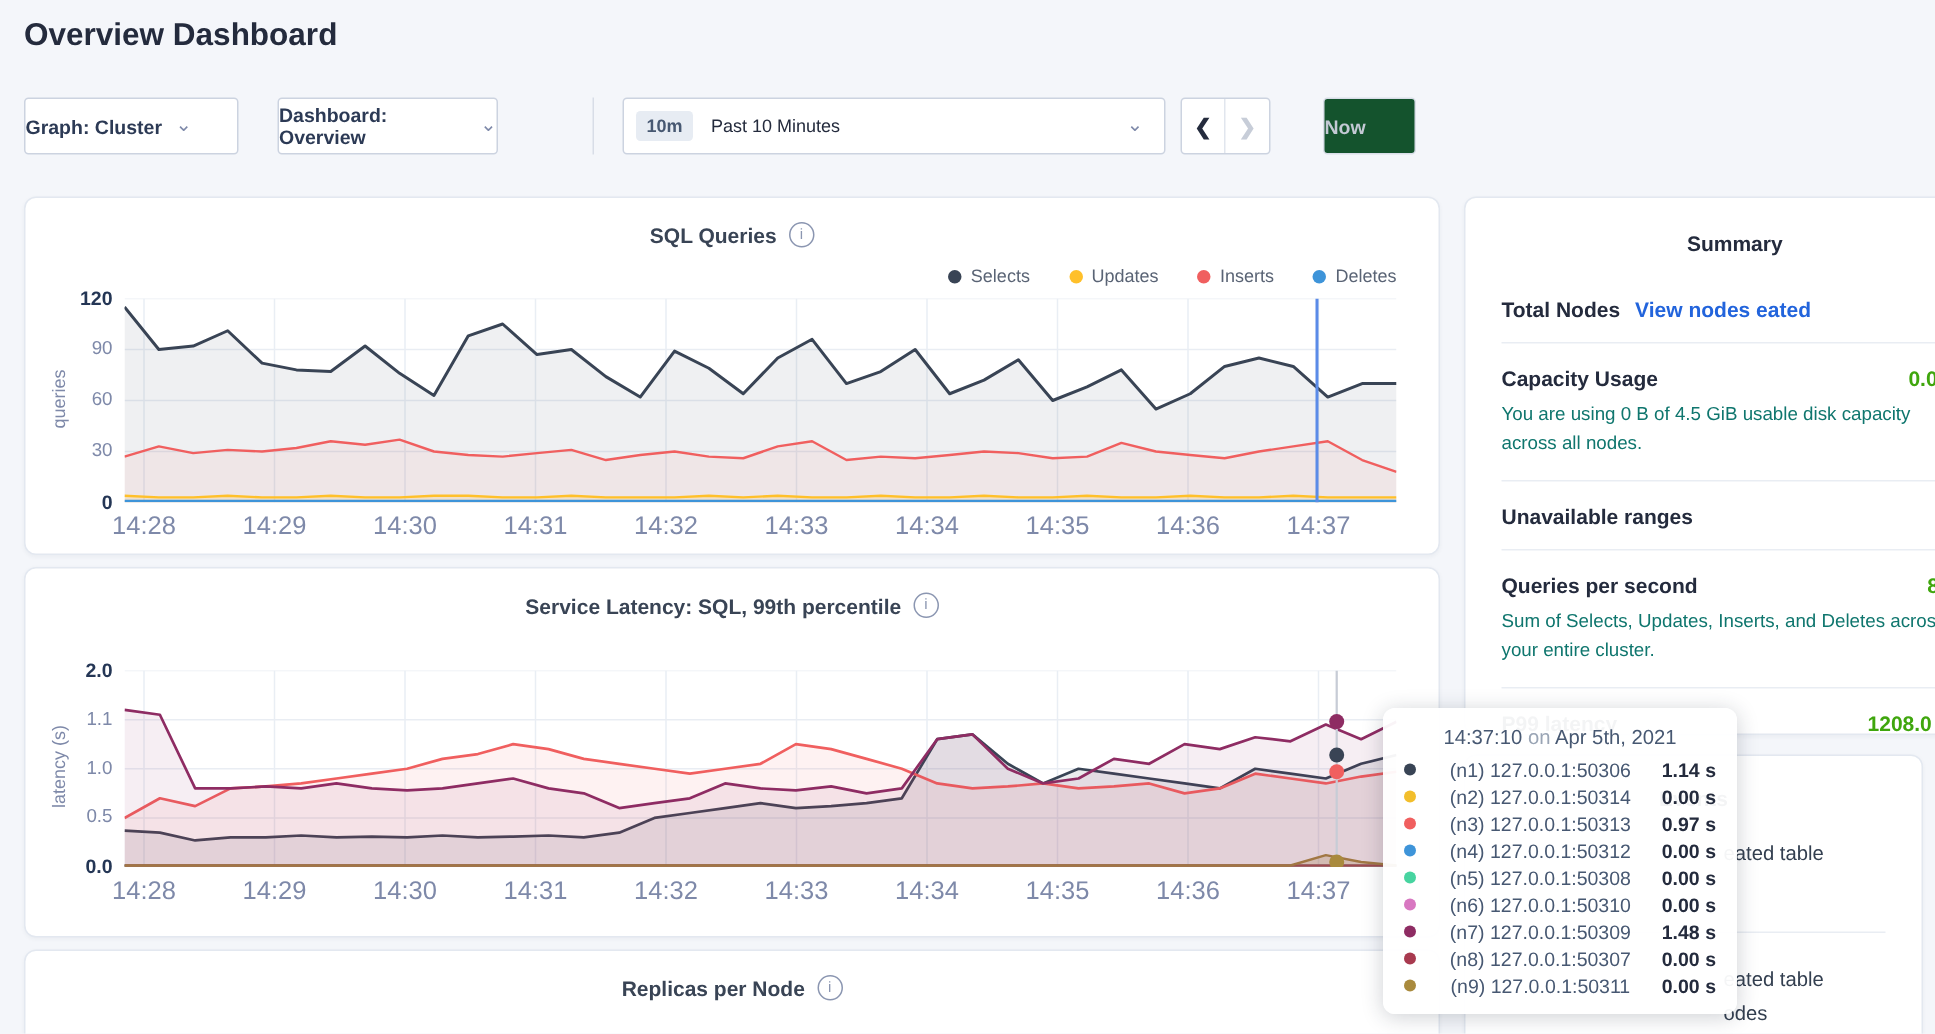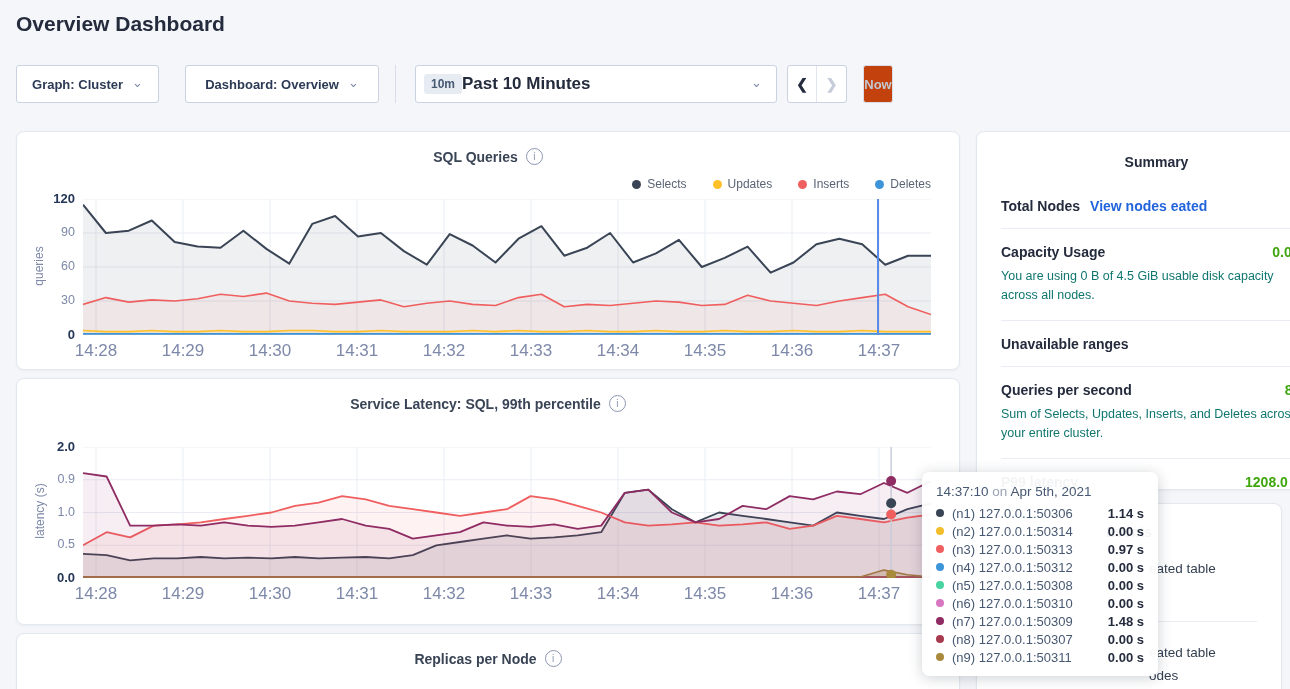--- a/index.html
+++ b/index.html
@@ -4,32 +4,32 @@
 <style>
   * { margin:0; padding:0; box-sizing:border-box; }
   html,body { width:1290px; height:689px; }
   body { font-family:"Liberation Sans", sans-serif; background:#f4f6fa; color:#242b3d; position:relative; overflow:hidden; }
   #app { position:absolute; inset:0; }
 
   .page-title { position:absolute; left:16px; top:12px; font-size:21px; font-weight:600; color:#242b3d; }
 
   
   .btn { position:absolute; top:65px; height:38px; background:#fff; border:1px solid #ccd3e0; border-radius:3px;
-         display:flex; align-items:center; justify-content:center; font-size:13px; font-weight:700; color:#2c3a55; cursor:pointer; }
+         display:flex; align-items:center; justify-content:flex-start; font-size:13px; font-weight:700; color:#2c3a55; cursor:pointer; }
   .chev { color:#7e89a9; font-size:13px; margin-left:9px; font-weight:400; transform:translateY(-2px); }
   .toolbar-divider { position:absolute; left:395px; top:65px; width:1px; height:38px; background:#d8dde7; }
   .time-picker { position:absolute; left:415px; top:65px; width:362px; height:38px; background:#fff; border:1px solid #ccd3e0;
          border-radius:3px; display:flex; align-items:center; padding:0 14px 0 8px; cursor:pointer; }
   .time-badge { background:#e7ecf3; color:#475872; font-size:12px; font-weight:700; padding:3px 7px; border-radius:3px; }
-  .time-label { font-size:17px; font-weight:700; color:#242b3d; margin-left:0; flex:1; }
+  .time-label { font-size:12px; font-weight:400; color:#242b3d; margin-left:12px; flex:1; }
   .arrow-group { position:absolute; left:787px; top:65px; height:38px; display:flex; border:1px solid #ccd3e0; border-radius:3px; background:#fff; overflow:hidden; }
   .arrow-btn { width:29px; display:flex; align-items:center; justify-content:center; font-size:14px; font-weight:700; cursor:pointer; }
   .arrow-btn.prev { color:#242b3d; border-right:1px solid #e1e6ee; }
   .arrow-btn.next { color:#c7cdd8; }
-  .now-btn { left:863px; width:30px; color:#c3c9d4; border-color:#d9dee8; background:#c2410c; cursor:default; }
+  .now-btn { left:882px; width:62px; color:#c3c9d4; border-color:#d9dee8; background:#14532d; cursor:default; }
 
   .card { position:absolute; background:#fff; border:1px solid #e3e8f0; border-radius:8px; box-shadow:0 1px 3px rgba(40,50,70,0.05); }
   #card-sql { left:16px; top:131px; width:944px; height:239px; }
   #card-latency { left:16px; top:378px; width:944px; height:247px; }
   #card-replicas { left:16px; top:633px; width:944px; height:120px; }
   #card-summary { left:976px; top:131px; width:361px; height:359px; }
   #card-events { left:976px; top:503px; width:306px; height:200px; }
 
   .chart-title-row { position:absolute; top:16px; left:0; right:0; display:flex; align-items:center; justify-content:center; gap:8px; }
   .chart-title { font-size:14px; font-weight:700; color:#394455; }
@@ -56,40 +56,40 @@
   .sum-value { margin-left:auto; font-size:14px; font-weight:700; }
   .sum-desc { margin-top:7px; font-size:12.5px; color:#0f766e; line-height:1.55; }
 
   
   .events-heading { text-align:center; font-size:14px; font-weight:700; color:#242b3d; padding-top:20px; }
   .event-frag { position:absolute; left:172px; font-size:13.5px; color:#333f50; white-space:nowrap; }
   .event-divider { position:absolute; left:24px; right:24px; top:117px; height:1px; background:#e9edf3; }
 
   
   .tooltip { position:absolute; left:922px; top:472px; width:236px; background:rgba(255,255,255,0.95);
-             border-radius:8px; box-shadow:0 2px 14px rgba(30,40,60,0.22); padding:12px 14px 10px; z-index:50; }
+             border-radius:8px; box-shadow:0 2px 14px rgba(30,40,60,0.22); padding:12px 14px 10px; z-index:50;text-align:center; }
   .tt-header { font-size:13.5px; color:#475872; margin-bottom:5px; }
   .tt-on { color:#9aa5b5; }
   .tt-row { display:flex; align-items:center; height:18px; font-size:13px; color:#475872; }
   .tt-row .dot { width:8px; height:8px; margin-right:8px; }
   .tt-label { flex:1; white-space:nowrap; }
   .tt-value { font-weight:700; color:#242b3d; margin-left:6px; }
 </style>
 </head>
 <body>
 
 <div id="app">
 
   <h1 class="page-title">Overview Dashboard</h1>
 
   <div class="btn" style="left:16px;width:143px;">
     <span>Graph: Cluster</span>
     <span class="chev">⌄</span>
   </div>
-  <div class="btn" style="left:185px;width:194px;">
+  <div class="btn" style="left:185px;width:147px;">
     <span>Dashboard: Overview</span>
     <span class="chev">⌄</span>
   </div>
   <div class="toolbar-divider"></div>
   <div class="time-picker">
     <span class="time-badge">10m</span>
     <span class="time-label">Past 10 Minutes</span>
     <span class="chev">⌄</span>
   </div>
   <div class="arrow-group">
@@ -204,21 +204,21 @@
         <polyline points="0.0,98.3 23.6,85.2 47.1,90.4 70.7,78.6 94.2,77.3 117.8,75.3 141.3,72.0 164.9,68.8 188.4,65.5 212.0,58.9 235.6,55.7 259.1,49.1 282.7,52.4 306.2,58.9 329.8,62.2 353.3,65.5 376.9,68.8 400.4,65.5 424.0,62.2 447.6,49.1 471.1,52.4 494.7,58.9 518.2,65.5 541.8,75.3 565.3,78.6 588.9,77.3 612.4,75.3 636.0,78.6 659.6,77.3 683.1,75.3 706.7,81.9 730.2,78.6 753.8,68.8 777.3,72.0 800.9,75.3 824.4,70.7 848.0,67.5" fill="none" stroke="#f05f5f" stroke-width="1.8" stroke-linejoin="round"></polyline>
         <path d="M0,131 L0.0,26.2 L23.6,29.5 L47.1,78.6 L70.7,78.6 L94.2,77.3 L117.8,78.6 L141.3,75.3 L164.9,78.6 L188.4,79.9 L212.0,78.6 L235.6,75.3 L259.1,72.0 L282.7,78.6 L306.2,81.9 L329.8,91.7 L353.3,88.4 L376.9,85.2 L400.4,75.3 L424.0,78.6 L447.6,79.9 L471.1,77.3 L494.7,81.9 L518.2,78.6 L541.8,45.8 L565.3,42.6 L588.9,65.5 L612.4,75.3 L636.0,72.0 L659.6,58.9 L683.1,62.2 L706.7,49.1 L730.2,52.4 L753.8,44.5 L777.3,47.2 L800.9,36.0 L824.4,45.8 L848.0,34.1 L848,131 Z" fill="rgba(142,44,99,0.08)" stroke="none"></path>
         <polyline points="0.0,26.2 23.6,29.5 47.1,78.6 70.7,78.6 94.2,77.3 117.8,78.6 141.3,75.3 164.9,78.6 188.4,79.9 212.0,78.6 235.6,75.3 259.1,72.0 282.7,78.6 306.2,81.9 329.8,91.7 353.3,88.4 376.9,85.2 400.4,75.3 424.0,78.6 447.6,79.9 471.1,77.3 494.7,81.9 518.2,78.6 541.8,45.8 565.3,42.6 588.9,65.5 612.4,75.3 636.0,72.0 659.6,58.9 683.1,62.2 706.7,49.1 730.2,52.4 753.8,44.5 777.3,47.2 800.9,36.0 824.4,45.8 848.0,34.1" fill="none" stroke="#8e2c63" stroke-width="1.8" stroke-linejoin="round"></polyline>
         <line x1="808.144" x2="808.144" y1="0" y2="131" stroke="#c7ccd6" stroke-width="1.5"></line>
         <circle cx="808.144" cy="34.06" r="5" fill="#8e2c63"></circle>
         <circle cx="808.144" cy="56.33000000000001" r="5" fill="#394455"></circle>
         <circle cx="808.144" cy="67.465" r="5" fill="#f05f5f"></circle>
         <circle cx="808.144" cy="127.725" r="5" fill="#a98a3d"></circle>
       </svg>
   <div class="ytick bold" style="left: 2px; top: 60px;">2.0</div>
-      <div class="ytick" style="left: 2px; top: 92.75px;">0.9</div>
+      <div class="ytick" style="left: 2px; top: 92.75px;">1.1</div>
       <div class="ytick" style="left: 2px; top: 125.5px;">1.0</div>
       <div class="ytick" style="left: 2px; top: 158.25px;">0.5</div>
       <div class="ytick bold" style="left: 2px; top: 191px;">0.0</div>
       <div class="xlabel" style="left: 79px; top: 205px;">14:28</div>
       <div class="xlabel" style="left: 166px; top: 205px;">14:29</div>
       <div class="xlabel" style="left: 253px; top: 205px;">14:30</div>
       <div class="xlabel" style="left: 340px; top: 205px;">14:31</div>
       <div class="xlabel" style="left: 427px; top: 205px;">14:32</div>
       <div class="xlabel" style="left: 514px; top: 205px;">14:33</div>
       <div class="xlabel" style="left: 601px; top: 205px;">14:34</div>

